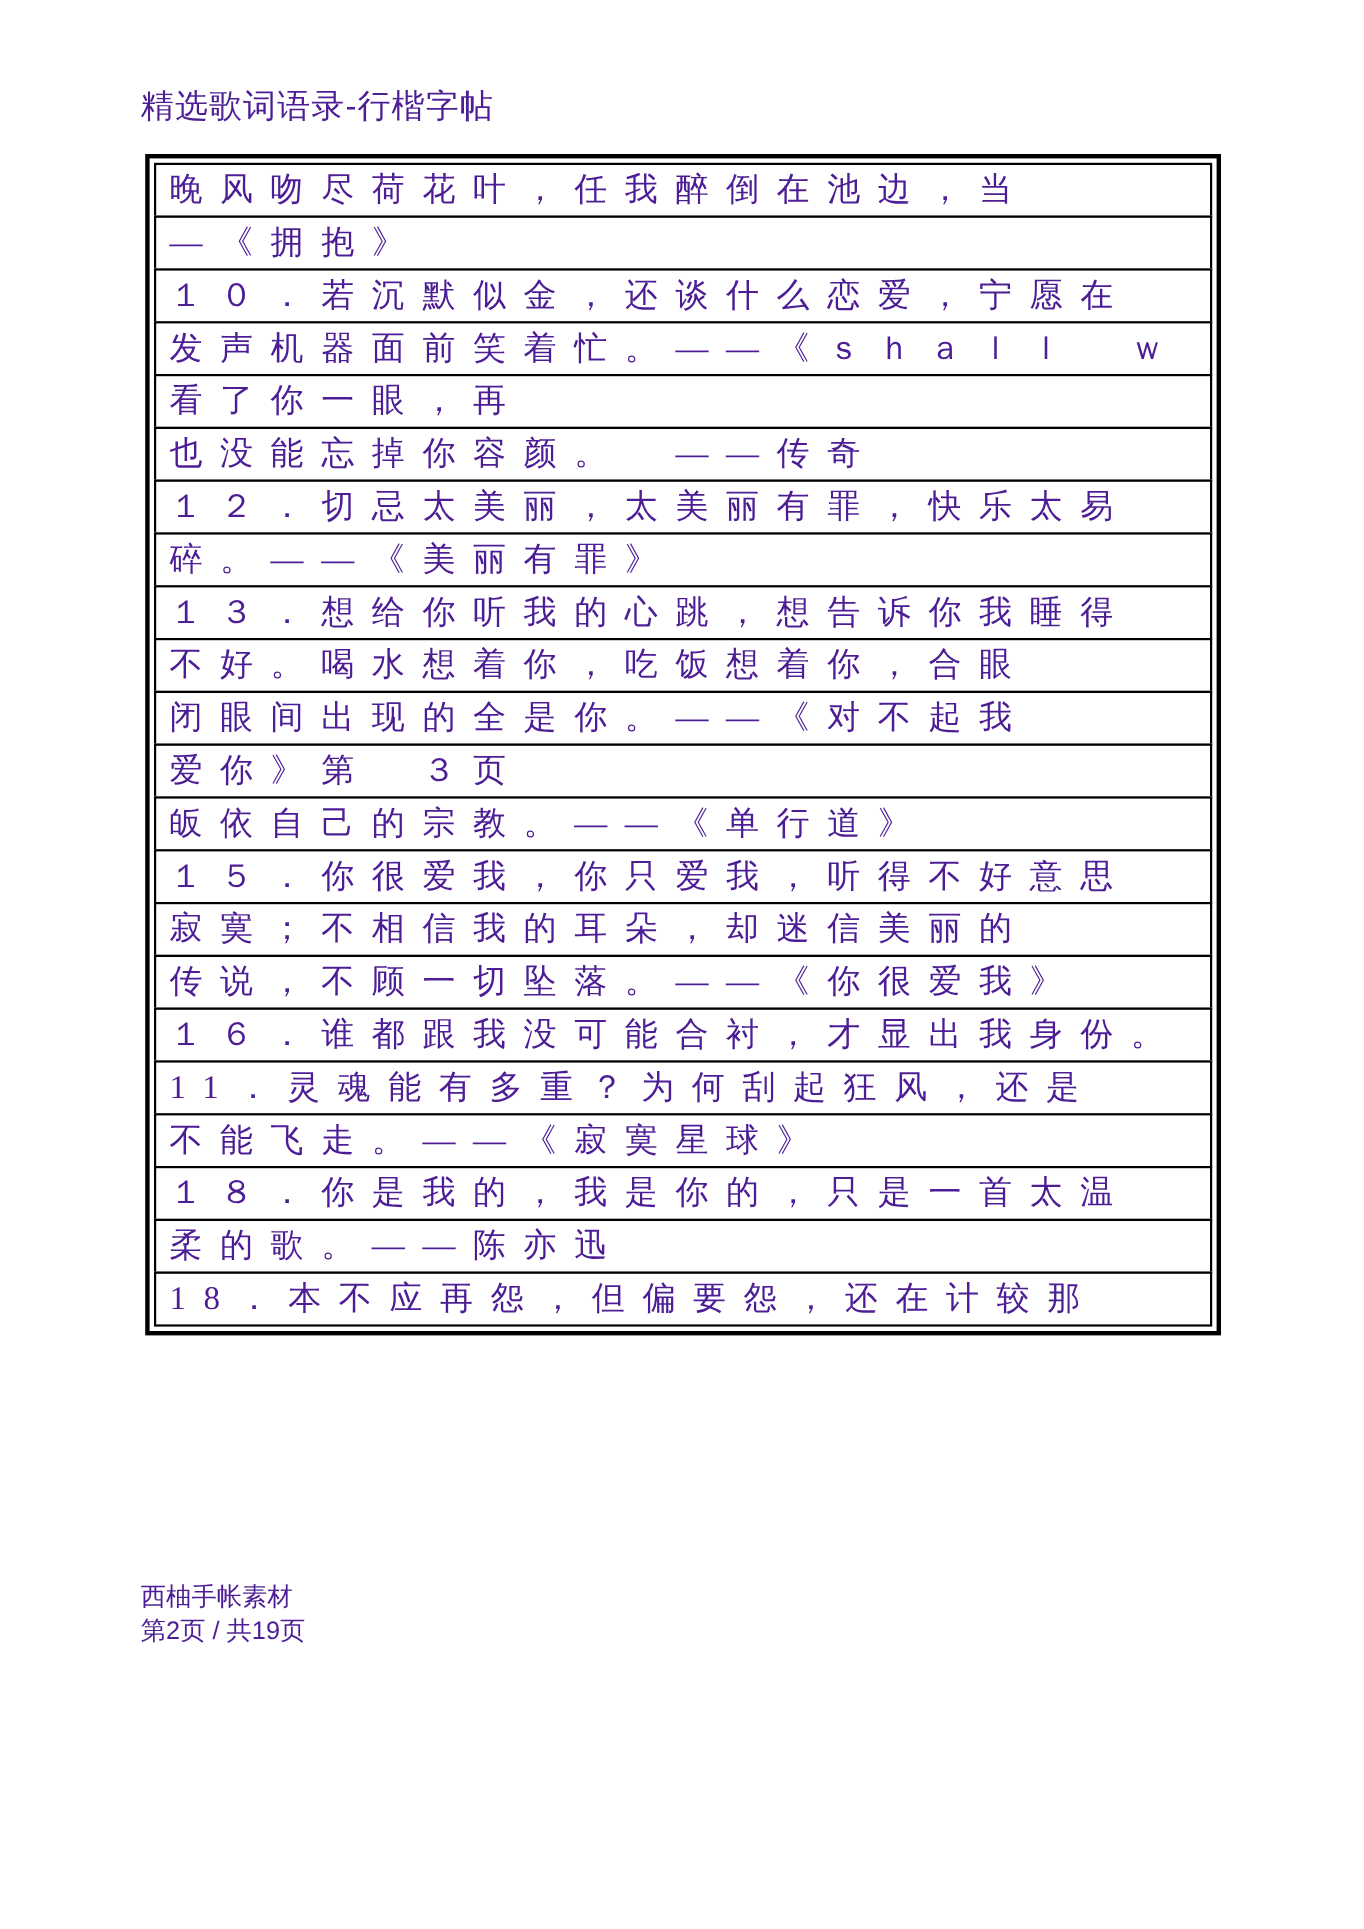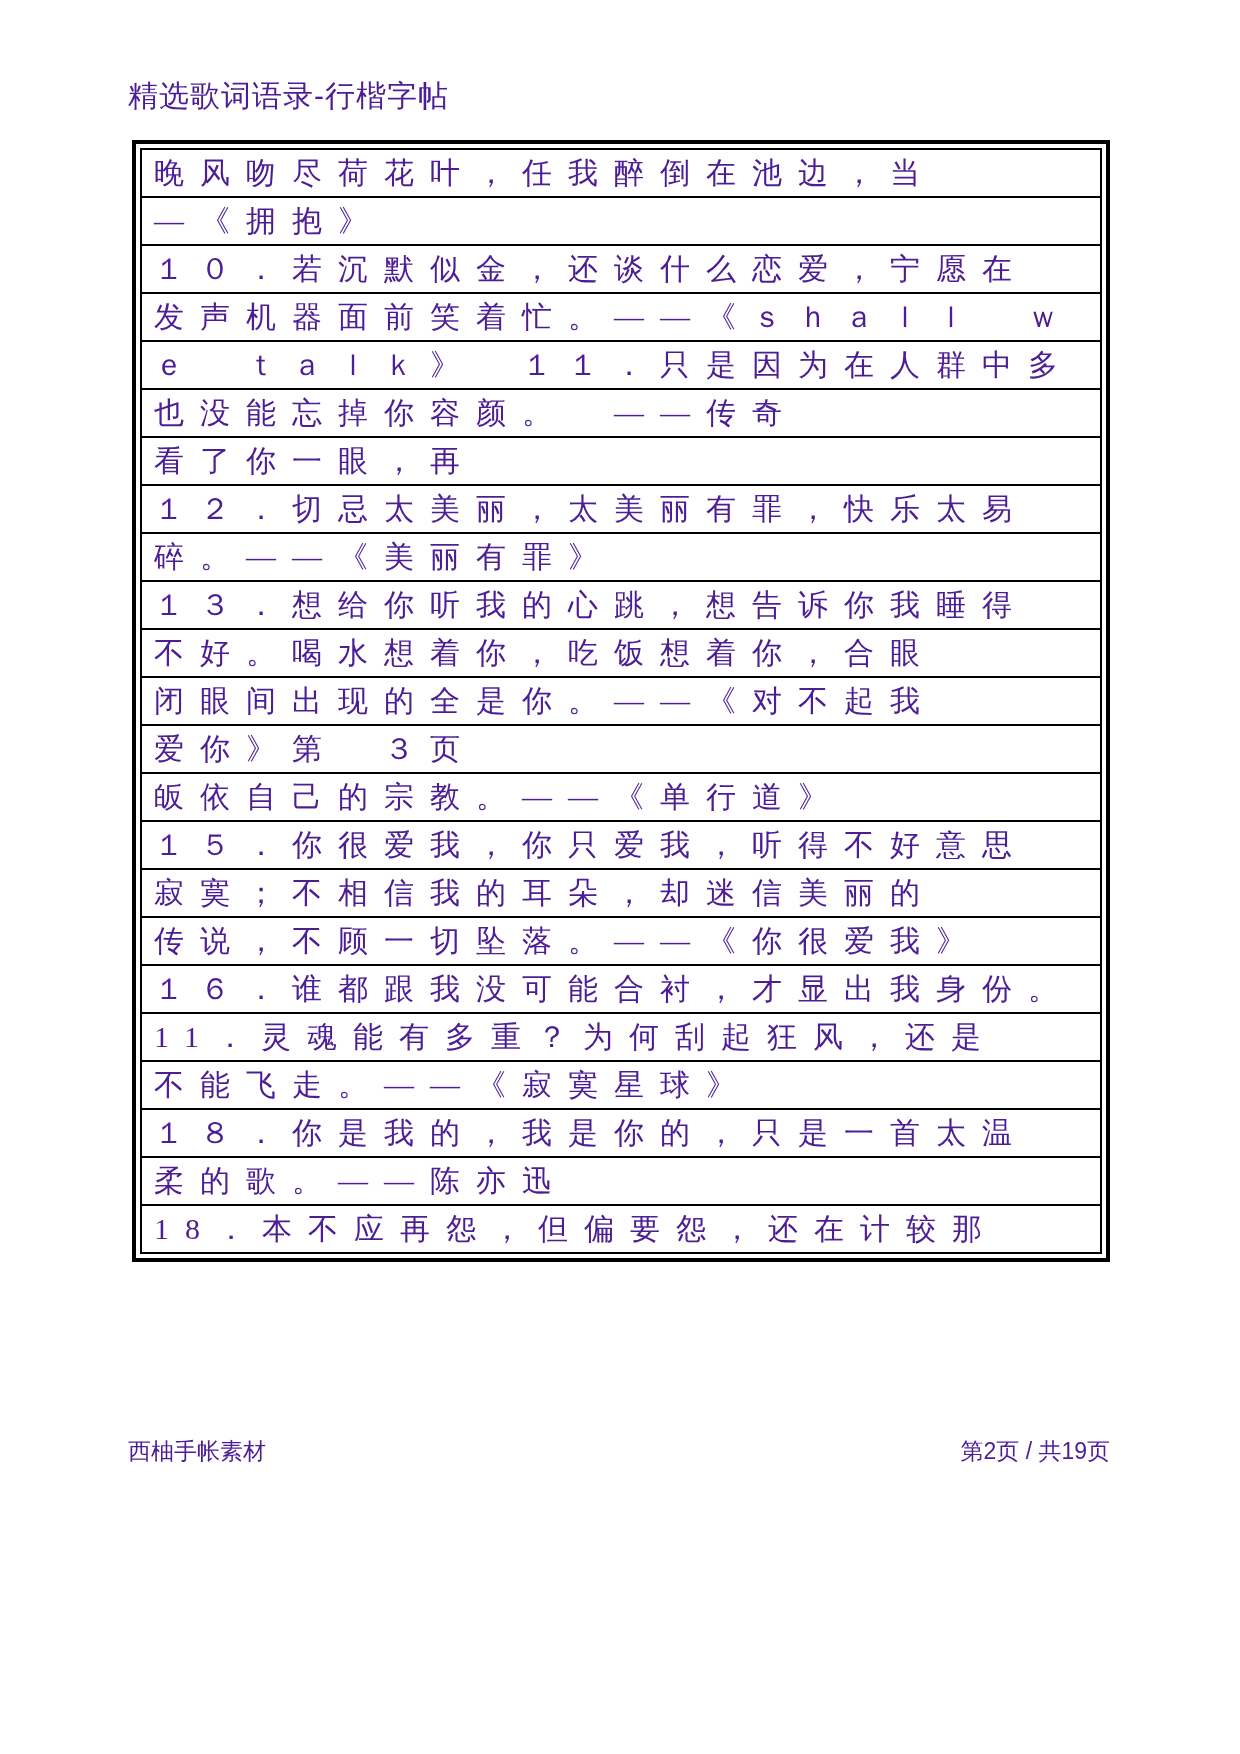--- a/index.html
+++ b/index.html
@@ -52,20 +52,21 @@
   }
   .footer {
     position: absolute;
     left: 128px;
     right: 130px;
     top: 1436px;
     display: flex;
     justify-content: space-between;
     align-items: baseline;
     font-size: 23px;
+    flex-direction: column;
   }
 </style>
 </head>
 <body>
 
 <div class="page">
 
   <div class="doc-title">精选歌词语录-行楷字帖</div>
 
   <div class="copybook" id="copybook">
@@ -75,27 +76,24 @@
       <div class="cb-row">
         <span class="cb-text">—《拥抱》</span>
       </div>
       <div class="cb-row">
         <span class="cb-text">１０．若沉默似金，还谈什么恋爱，宁愿在</span>
       </div>
       <div class="cb-row">
         <span class="cb-text">发声机器面前笑着忙。——《ｓｈａｌｌ　ｗ</span>
       </div>
       <div class="cb-row">
-        <span class="cb-text">ｅ　ｔａｌｋ》　１１．只是因为在人群中多</span>
+        <span class="cb-text">看了你一眼，再</span>
       </div>
       <div class="cb-row">
         <span class="cb-text">也没能忘掉你容颜。　——传奇</span>
-      </div>
-      <div class="cb-row">
-        <span class="cb-text">看了你一眼，再</span>
       </div>
       <div class="cb-row">
         <span class="cb-text">１２．切忌太美丽，太美丽有罪，快乐太易</span>
       </div>
       <div class="cb-row">
         <span class="cb-text">碎。——《美丽有罪》</span>
       </div>
       <div class="cb-row">
         <span class="cb-text">１３．想给你听我的心跳，想告诉你我睡得</span>
       </div>

